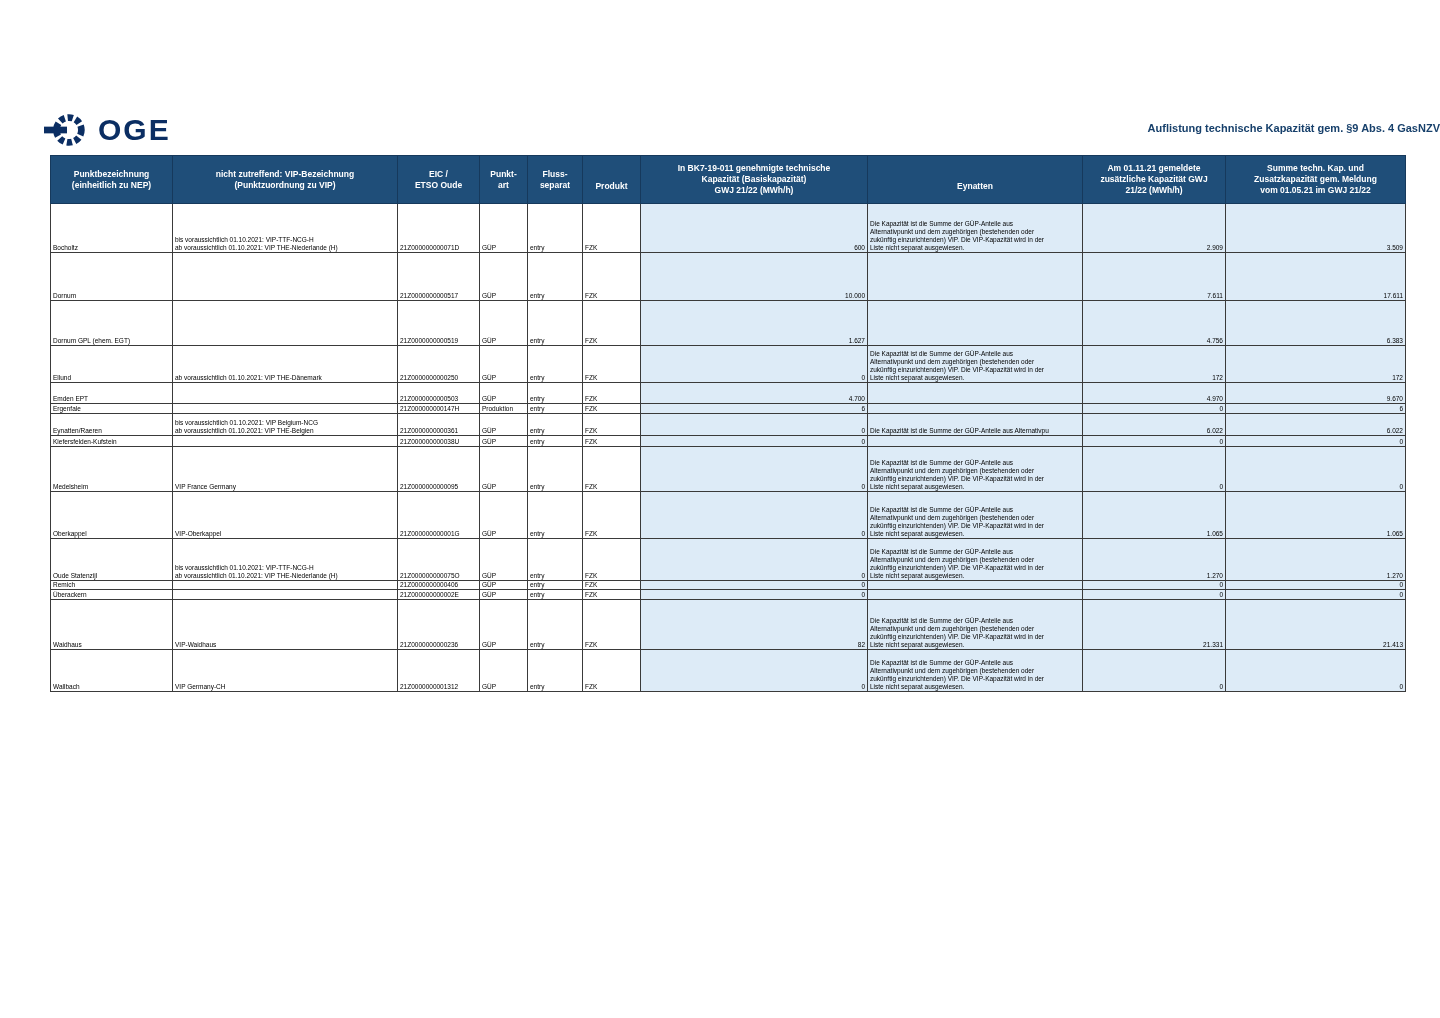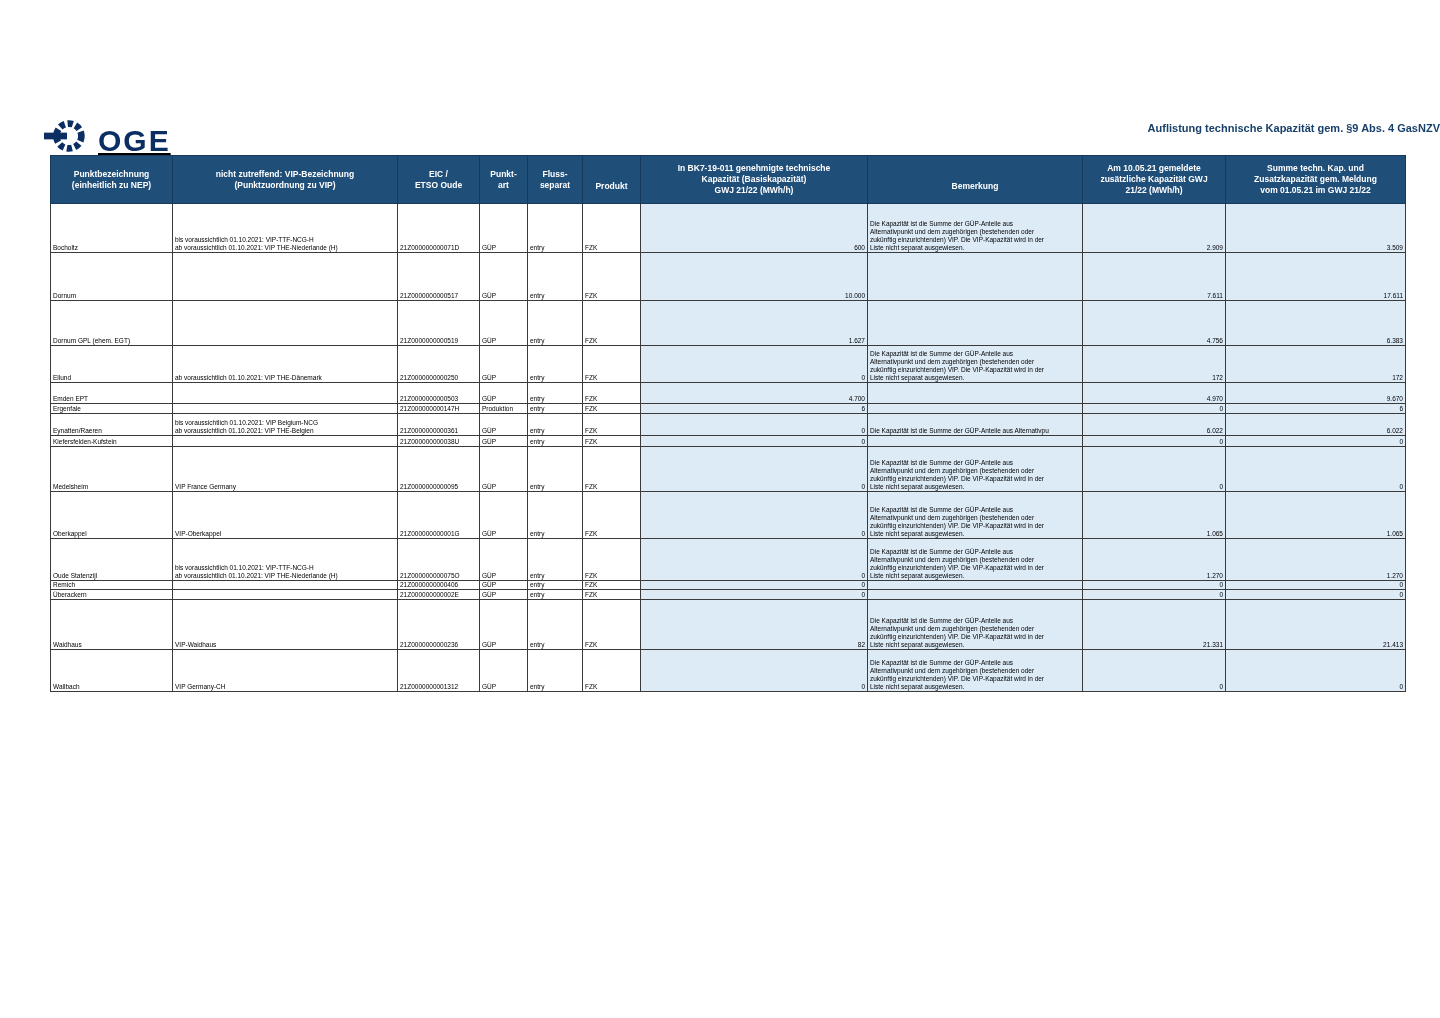--- a/index.html
+++ b/index.html
@@ -2,21 +2,21 @@
 <html><head>
 <meta charset="utf-8">
 <style>
   html,body{margin:0;padding:0;}
   body{
     width:1440px;height:1018px;background:#ffffff;position:relative;
     font-family:"Liberation Sans", sans-serif;color:#000;
     overflow:hidden;
   }
   
-  .logo{position:absolute;left:44px;top:116px;display:flex;align-items:flex-end;gap:8px;text-decoration:underline;}
+  .logo{position:absolute;left:44px;top:110px;display:flex;align-items:center;gap:8px;}
   .logo-mark{width:46px;height:40px;}
   .logo-text{font-size:30px;font-weight:bold;color:#0b2e63;letter-spacing:2px;line-height:1;}
   
   .doc-title{
     position:absolute;top:122px;left:0;width:1440px;text-align:right;
     font-size:11px;font-weight:bold;color:#17406b;
   }
   
   .sheet{position:absolute;left:22px;top:155px;margin-left:28px;}
   table{border-collapse:collapse;table-layout:fixed;width:1355px;}
@@ -71,22 +71,22 @@
         <th>EIC /
 ETSO Oude</th>
         <th>Punkt-
 art</th>
         <th>Fluss-
 separat</th>
         <th class="th-bottom">Produkt</th>
         <th>In BK7-19-011 genehmigte technische
 Kapazität (Basiskapazität)
 GWJ 21/22 (MWh/h)</th>
-        <th class="th-bottom">Bemerkung</th>
-        <th>Am 10.05.21 gemeldete
+        <th class="th-bottom">Eynatten</th>
+        <th>Am 01.11.21 gemeldete
 zusätzliche Kapazität GWJ
 21/22 (MWh/h)</th>
         <th>Summe techn. Kap. und
 Zusatzkapazität gem. Meldung
 vom 01.05.21 im GWJ 21/22</th>
       </tr>
     </thead>
     <tbody id="tbody">
         <tr style="height: 49px;">
           <td class="c-name">Bocholtz</td>

